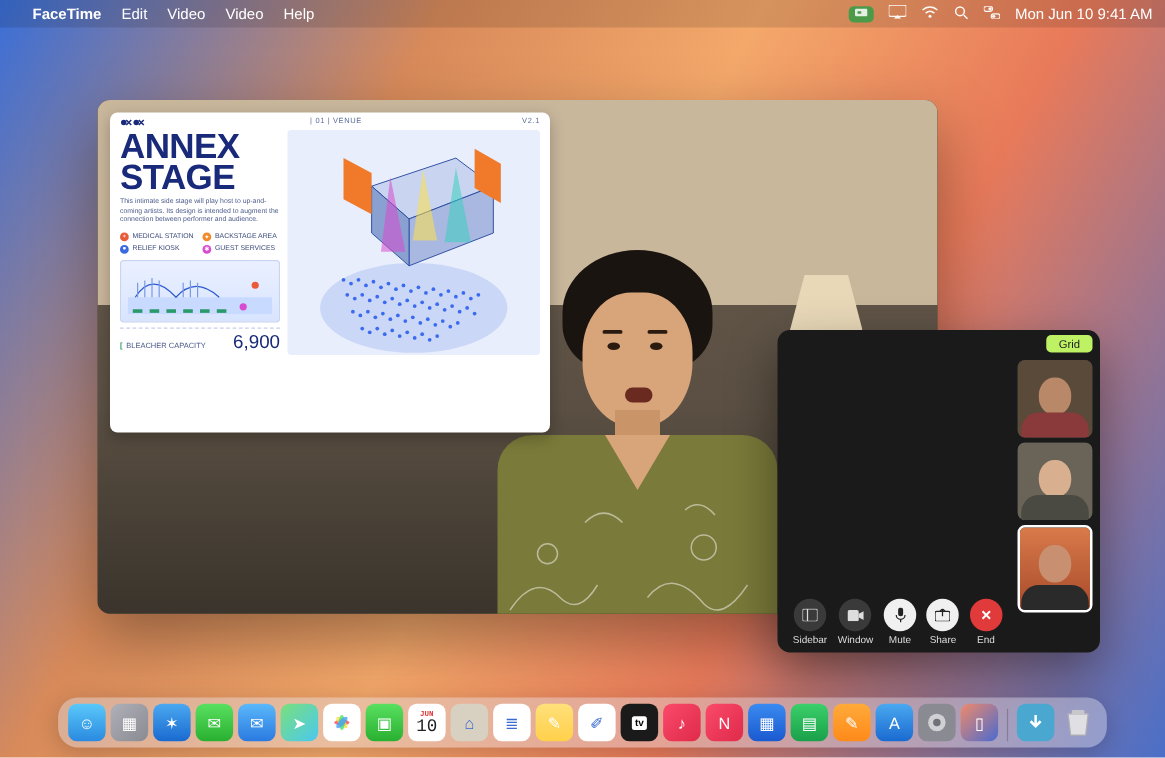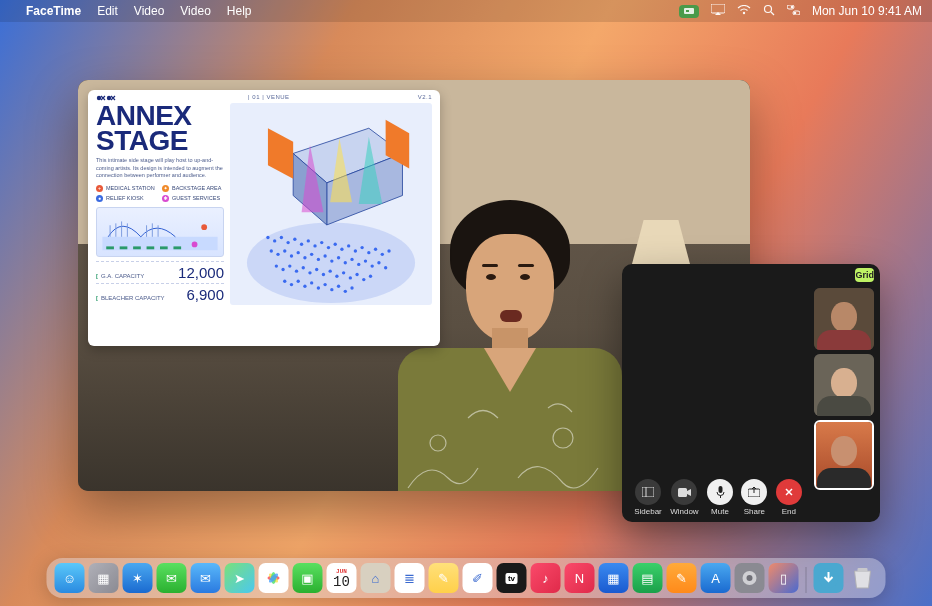--- a/index.html
+++ b/index.html
@@ -80,21 +80,21 @@
 .cap-row .val { font-size:15px; font-weight:300; color:#1a2a7a; }
 .bracket { color:#2a9a6a; font-weight:700; }
 .slide-right { flex:1; background:#e8eefc; border-radius:3px; position:relative; overflow:hidden; }
 .slide-right svg { position:absolute; inset:0; width:100%; height:100%; }
 
 .ft-side {
   position:absolute; right:52px; top:264px; width:258px; height:258px;
   background:#1a1a1a; border-radius:10px; overflow:hidden;
   box-shadow:0 16px 40px rgba(0,0,0,.4);
 }
-.grid-btn { position:absolute; right:6px; top:4px; background:#bef264; color:#222; font-size:9px; padding:2px 0; border-radius:4px;font-weight:bold; }
+.grid-btn { position:absolute; right:6px; top:4px; background:#bef264; color:#222; font-size:9px; padding:2px 10px; border-radius:4px; }
 .thumbs { position:absolute; right:6px; top:24px; display:flex; flex-direction:column; gap:4px; }
 .thumb { width:60px; height:62px; border-radius:6px; overflow:hidden; background:#3a3a3a; position:relative; }
 .thumb.self { border:2px solid #fff; height:70px; }
 .thumb .p-bg { position:absolute; inset:0; }
 .thumb .p-head { position:absolute; left:50%; top:14px; transform:translateX(-50%); width:26px; height:30px; border-radius:48%; }
 .thumb .p-body { position:absolute; left:50%; bottom:-6px; transform:translateX(-50%); width:54px; height:26px; border-radius:14px 14px 0 0; }
 .ft-controls { position:absolute; left:8px; right:74px; bottom:6px; display:flex; justify-content:space-around;align-items:flex-end; }
 .ctl { display:flex; flex-direction:column; align-items:center; gap:2px; color:#ddd; font-size:8px; }
 .ctl .btn { width:26px; height:26px; border-radius:50%; background:#3a3a3a; display:flex; align-items:center; justify-content:center; }
 .ctl .btn.white { background:#f0f0f0; color:#222; }
@@ -238,27 +238,20 @@
                 <line x1="30" y1="16" x2="30" y2="30"></line>
                 <line x1="50" y1="18" x2="50" y2="30"></line>
                 <line x1="56" y1="16" x2="56" y2="30"></line>
                 <line x1="62" y1="18" x2="62" y2="30"></line>
               </g>
               <circle cx="110" cy="20" r="3" fill="#e85a3a"></circle>
               <circle cx="100" cy="38" r="3" fill="#d84ad0"></circle>
             </svg>
         </div>
         <div class="caps">
-          <div class="cap-row">
-            <span class="lbl">
-                <span class="bracket">[</span>
-                <span>G.A. CAPACITY</span>
-              </span>
-            <span class="val">12,000</span>
-          </div>
           <div class="cap-row">
             <span class="lbl">
                 <span class="bracket">[</span>
                 <span>BLEACHER CAPACITY</span>
               </span>
             <span class="val">6,900</span>
           </div>
         </div>
       </div>
       <div class="slide-right">

